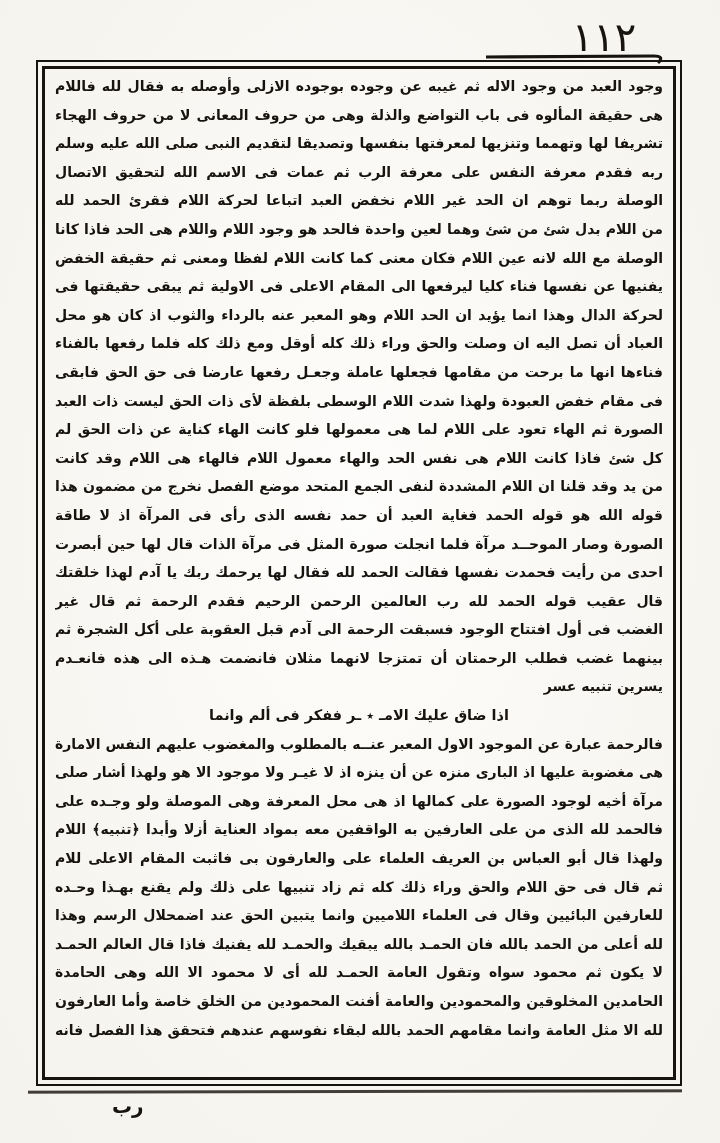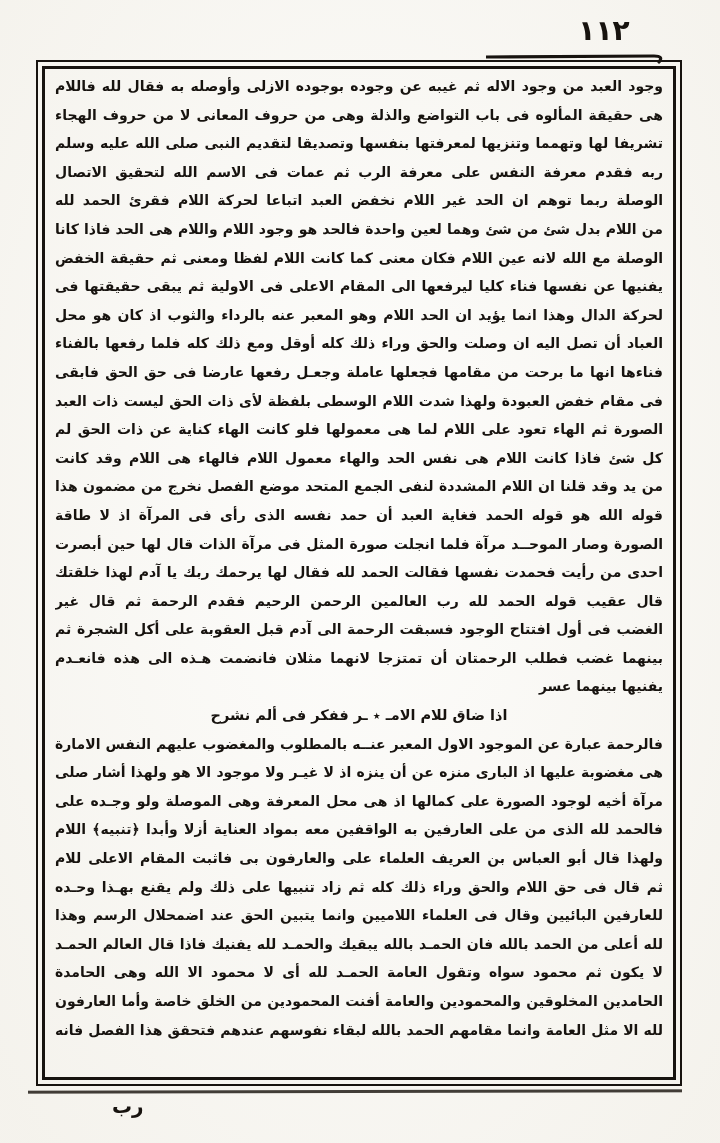--- a/index.html
+++ b/index.html
@@ -18,21 +18,21 @@
   .page{
     position:relative;width:720px;height:1143px;
     background:
       radial-gradient(ellipse at 50% 45%, rgba(255,255,255,.6), rgba(225,220,208,.25) 95%),
       var(--paper);
   }
   
   .folio-number{
     position:absolute;top:14px;right:78px;width:76px;
     text-align:center;
-    font-size:28px;font-weight:bold;
+    font-size:40px;font-weight:normal;
     letter-spacing:2px;
     color:var(--ink);
   }
   .folio-rule{
     position:absolute;top:52px;left:486px;width:184px;height:12px;
   }
   
   .frame-outer{
     position:absolute;left:36px;top:60px;width:646px;height:1026px;
     border:2px solid var(--ink);
@@ -111,22 +111,22 @@
           <div class="line justify">فى مقام خفض العبودة ولهذا شدت اللام الوسطى بلفظة لأى ذات الحق ليست ذات العبد وانما هى حقيقة المثل لتجلى</div>
           <div class="line justify">الصورة ثم الهاء تعود على اللام لما هى معمولها فلو كانت الهاء كناية عن ذات الحق لم تعمل فيها اللام بل هو العامل فى</div>
           <div class="line justify">كل شئ فاذا كانت اللام هى نفس الحد والهاء معمول اللام فالهاء هى اللام وقد كانت اللام هى الحمد فالهاء الحمد بلا</div>
           <div class="line justify">من يد وقد قلنا ان اللام المشددة لنفى الجمع المتحد موضع الفصل نخرج من مضمون هذا الكلام ان الحمد هو قوله الله وأن</div>
           <div class="line justify">قوله الله هو قوله الحمد فغاية العبد أن حمد نفسه الذى رأى فى المرآة اذ لا طاقة للمحدث على حمل القديم فحدث المثل على</div>
           <div class="line justify">الصورة وصار الموحــد مرآة فلما انجلت صورة المثل فى مرآة الذات قال لها حين أبصرت الذات فعطست فميزت نفسها</div>
           <div class="line justify">احدى من رأيت فحمدت نفسها فقالت الحمد لله فقال لها يرحمك ربك يا آدم لهذا خلقتك فسبقت رحمته غضبه ولهـذا</div>
           <div class="line justify">قال عقيب قوله الحمد لله رب العالمين الرحمن الرحيم فقدم الرحمة ثم قال غير المغضوب عليهم فاخر غضبه فسبقت الرحمة</div>
           <div class="line justify">الغضب فى أول افتتاح الوجود فسبقت الرحمة الى آدم قبل العقوبة على أكل الشجرة ثم رحم بعد ذلك فجاءت رحمتان</div>
           <div class="line justify">بينهما غضب فطلب الرحمتان أن تمتزجا لانهما مثلان فانضمت هـذه الى هذه فانعـدم الغضب بينهما كما قال بعضهم فى</div>
-          <div class="line right">يفنيها بينهما عسر</div>
-          <div class="line center">اذا ضاق للام الامـ ٭ ـر ففكر فى ألم نشرح</div>
+          <div class="line right">يسرين تنبيه عسر</div>
+          <div class="line center">اذا ضاق عليك الامـ ٭ ـر ففكر فى ألم وانما</div>
           <div class="line justify">فالرحمة عبارة عن الموجود الاول المعبر عنــه بالمطلوب والمغضوب عليهم النفس الامارة والضالون عالم التركيب مادامت</div>
           <div class="line justify">هى مغضوبة عليها اذ البارى منزه عن أن ينزه اذ لا غيـر ولا موجود الا هو ولهذا أشار صلى الله عليه وسـلم بقوله المؤمن</div>
           <div class="line justify">مرآة أخيه لوجود الصورة على كمالها اذ هى محل المعرفة وهى الموصلة ولو وجـده على غـير تلك الصورة لـكان جـادا</div>
           <div class="line justify">فالحمد لله الذى من على العارفين به الواقفين معه بمواد العناية أزلا وأبدا ﴿تنبيه﴾ اللام تفنى الرسم كما ان الباء تبقيه</div>
           <div class="line justify">ولهذا قال أبو العباس بن العريف العلماء على والعارفون بى فاثبت المقام الاعلى للام فانه قال فى كلامه والعارفون بالهمم</div>
           <div class="line justify">ثم قال فى حق اللام والحق وراء ذلك كله ثم زاد تنبيها على ذلك ولم يقنع بهـذا وحـده فقال والهمم للوصول والهمة</div>
           <div class="line justify">للعارفين البائيين وقال فى العلماء اللاميين وانما يتبين الحق عند اضمحلال الرسم وهذا هو مقام اللام فناء الرسم فالحمد</div>
           <div class="line justify">لله أعلى من الحمد بالله فان الحمـد بالله يبقيك والحمـد لله يفنيك فاذا قال العالم الحمـد لله أى لا حامد لله الا هو فاحرى أن</div>
           <div class="line justify">لا يكون ثم محمود سواه وتقول العامة الحمـد لله أى لا محمود الا الله وهى الحامدة فاشتركا فى صورة اللفظ فالعلماء أفنت</div>
           <div class="line justify">الحامدين المخلوقين والمحمودين والعامة أفنت المحمودين من الخلق خاصة وأما العارفون فلا يتمكن لهم أن يقولوا الحمد</div>

